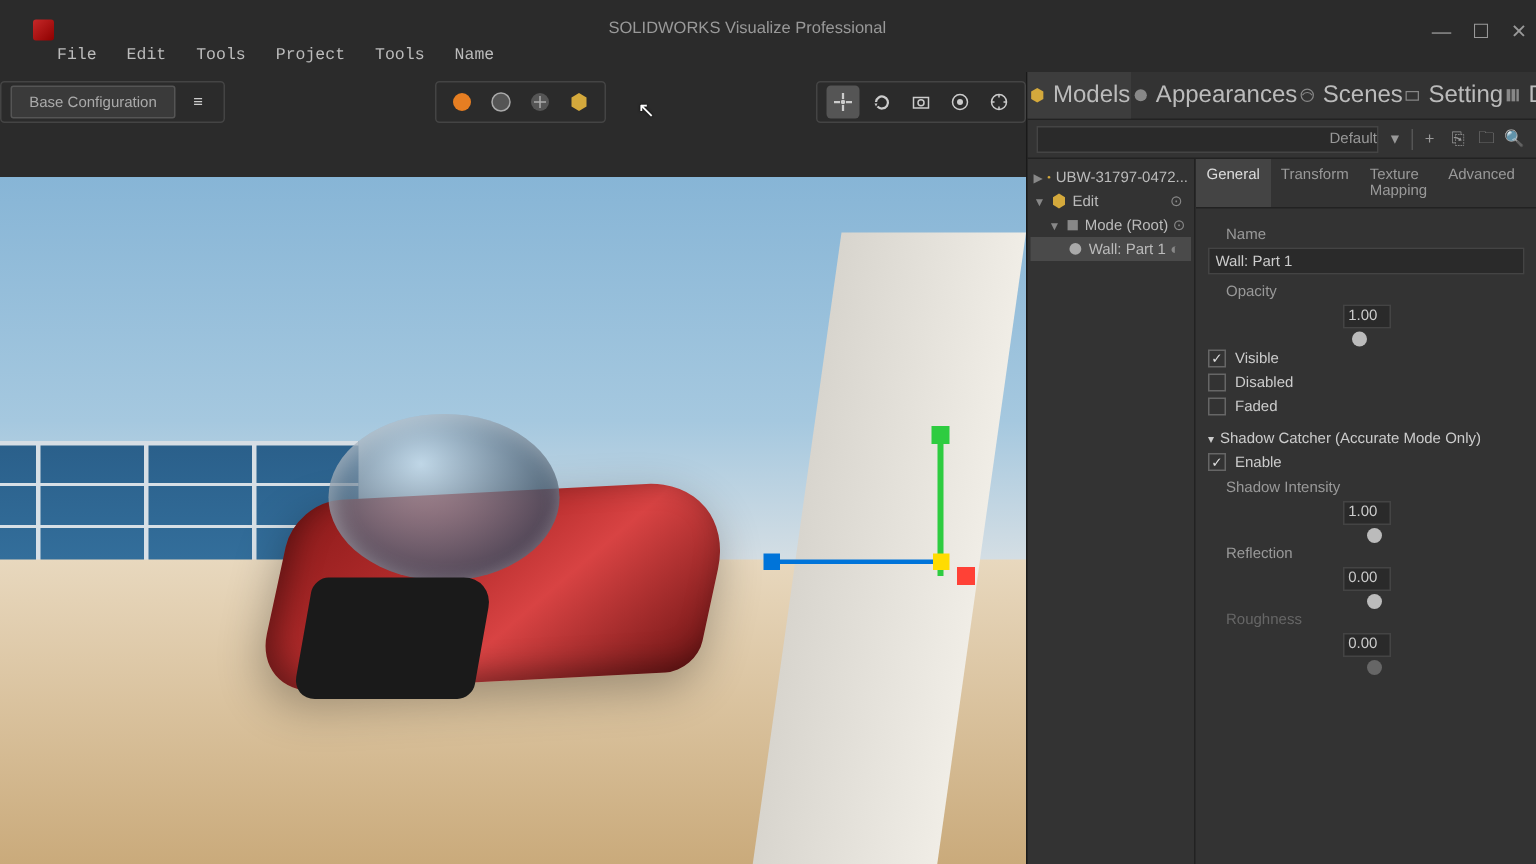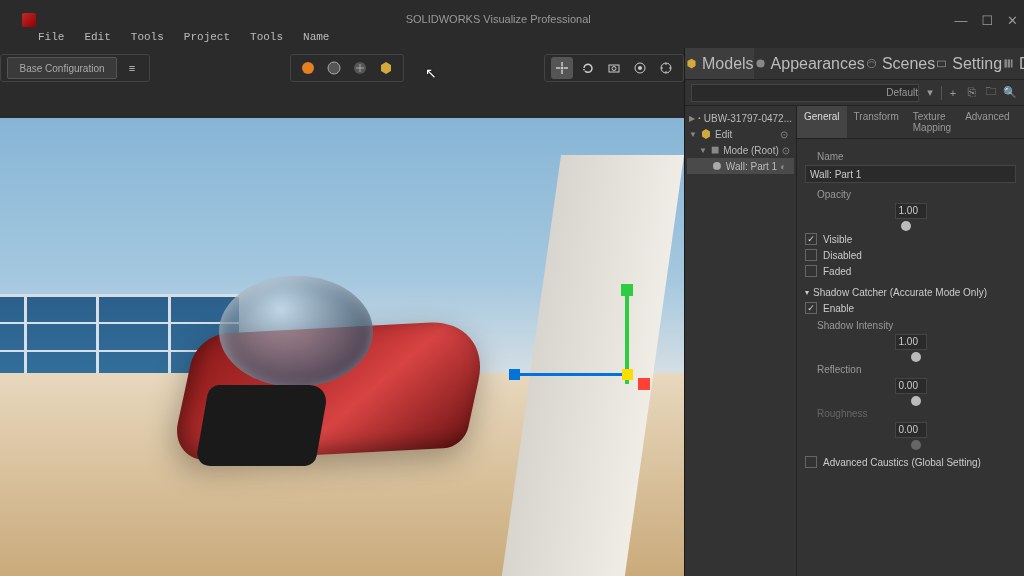--- a/index.html
+++ b/index.html
@@ -342,21 +342,17 @@
               </div>
           </div>
           <div class="prop-label disabled-text">Roughness</div>
           <div class="slider-row">
             <div class="val disabled-text">0.00</div>
             <div class="slider" style="background:#444">
                 <div class="thumb" style="left:0;background:#666"></div>
               </div>
           </div>
 
-          <div class="check-row" style="margin-top:12px">
-            <div class="checkbox"></div>
-            <span>Advanced Caustics (Global Setting)</span>
-          </div>
         </div>
       </div>
     </div>
   </div>
 </div>
 
 </body></html>

